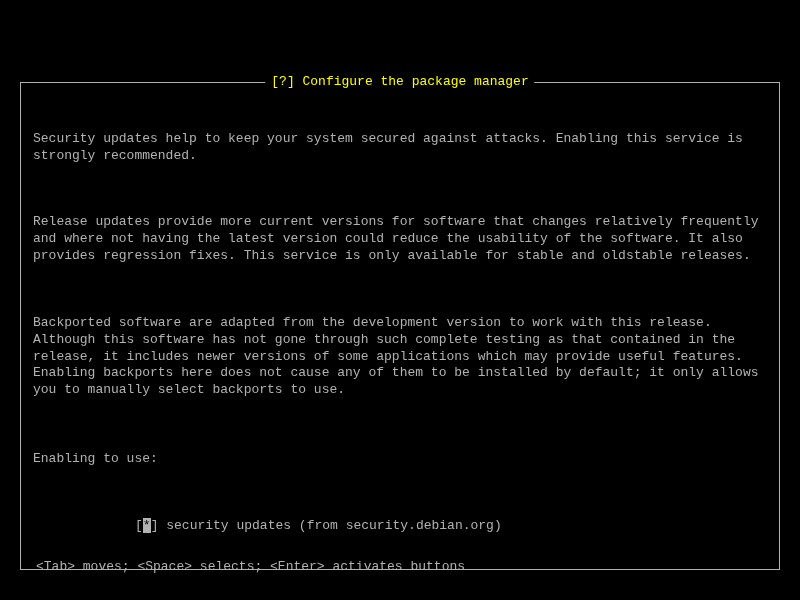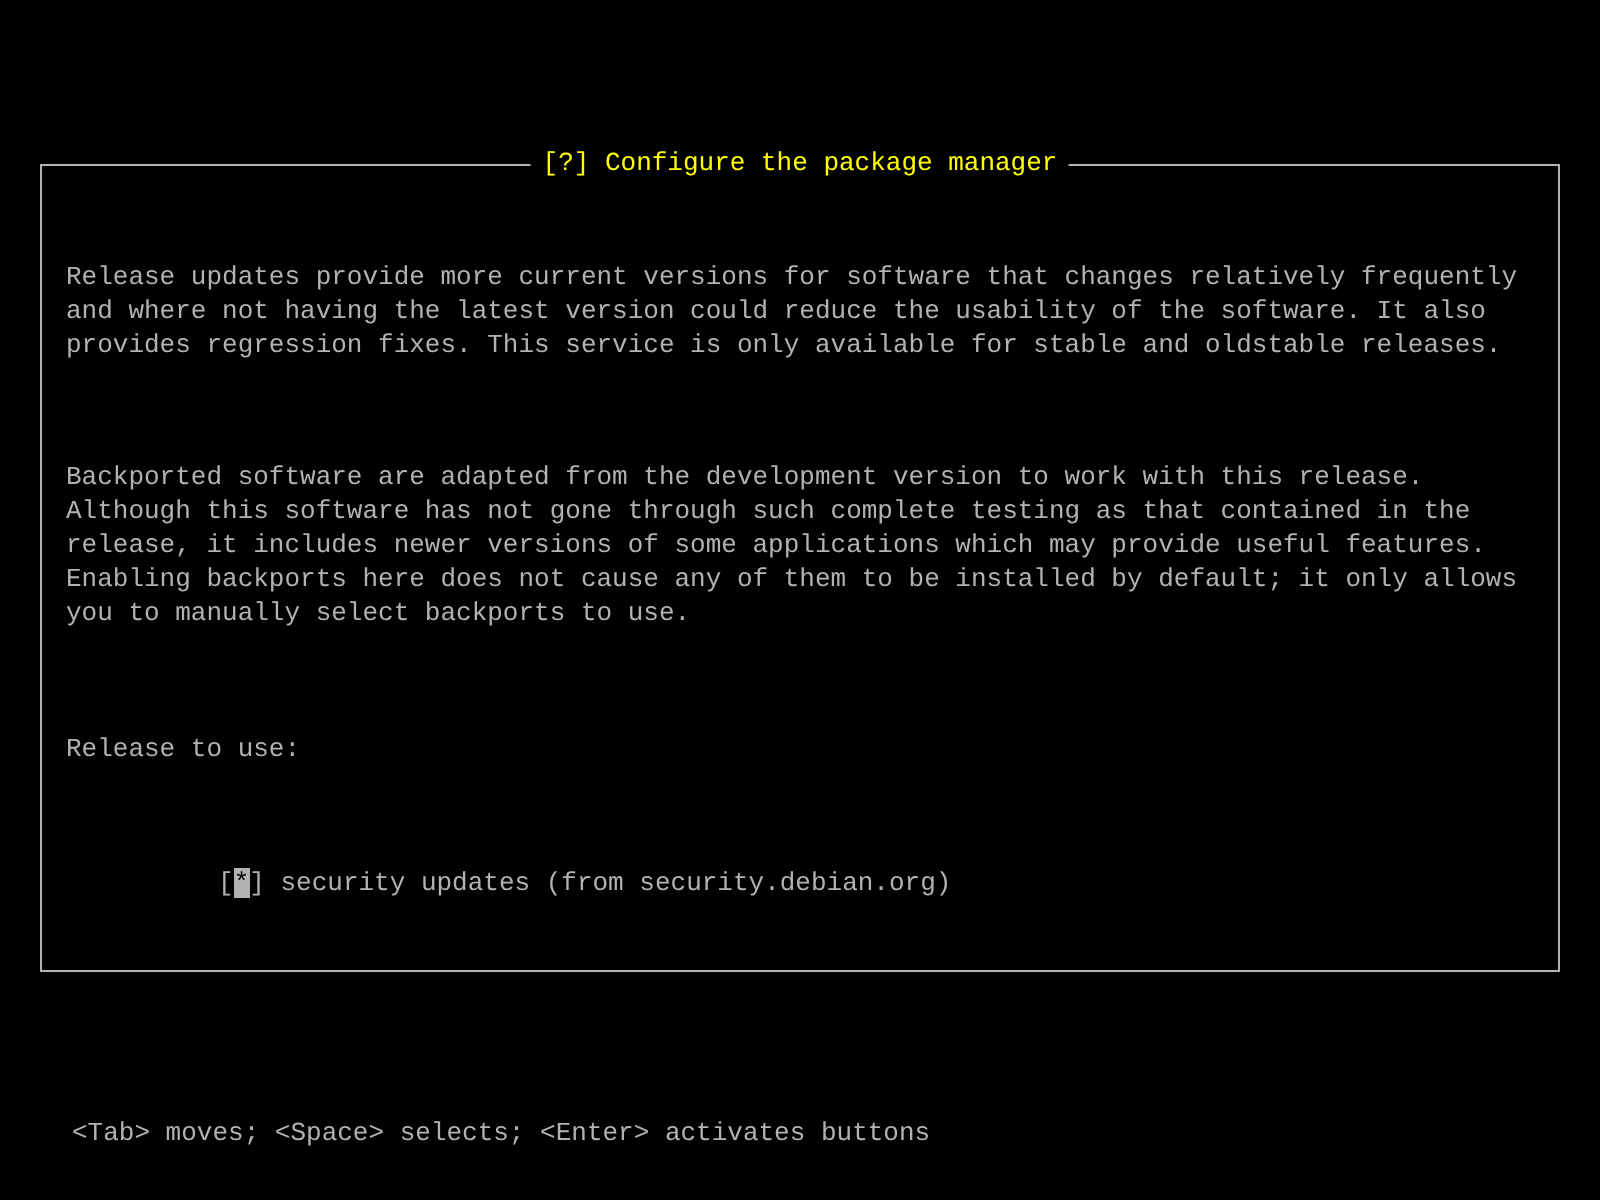--- a/index.html
+++ b/index.html
@@ -45,21 +45,21 @@
       margin-bottom: 16px;
     }
     .para:last-of-type {
       margin-bottom: 0;
     }
     .prompt-label {
       margin-top: 2px;
       margin-bottom: 16px;
     }
     .checkbox-list {
-      margin-left: 76px;
+      margin-left: 102px;
       margin-bottom: 16px;
     }
     .checkbox-row {
       white-space: pre;
     }
     .checkbox-mark {
       display: inline;
     }
     .highlighted-mark {
       background: #b2b2b2;
@@ -73,23 +73,24 @@
       margin-left: 32px;
     }
   </style>
 </head>
 <body>
 
 <div class="dialog-box">
   <div class="dialog-title">[?] Configure the package manager</div>
 
   <div class="body-text">
+    <div class="para">Security updates help to keep your system secured against attacks. Enabling this service is strongly recommended.</div>
     <div class="para">Release updates provide more current versions for software that changes relatively frequently and where not having the latest version could reduce the usability of the software. It also provides regression fixes. This service is only available for stable and oldstable releases.</div>
     <div class="para">Backported software are adapted from the development version to work with this release. Although this software has not gone through such complete testing as that contained in the release, it includes newer versions of some applications which may provide useful features. Enabling backports here does not cause any of them to be installed by default; it only allows you to manually select backports to use.</div>
-    <div class="prompt-label">Release to use:</div>
+    <div class="prompt-label">Enabling to use:</div>
   </div>
 
   <div class="checkbox-list">
     <div class="checkbox-row">[<span class="checkbox-mark highlighted-mark">*</span>] <span>security updates (from security.debian.org)</span></div>
 
   </div>
 
 </div>
 
 <div class="status-bar">&lt;Tab&gt; moves; &lt;Space&gt; selects; &lt;Enter&gt; activates buttons</div>

